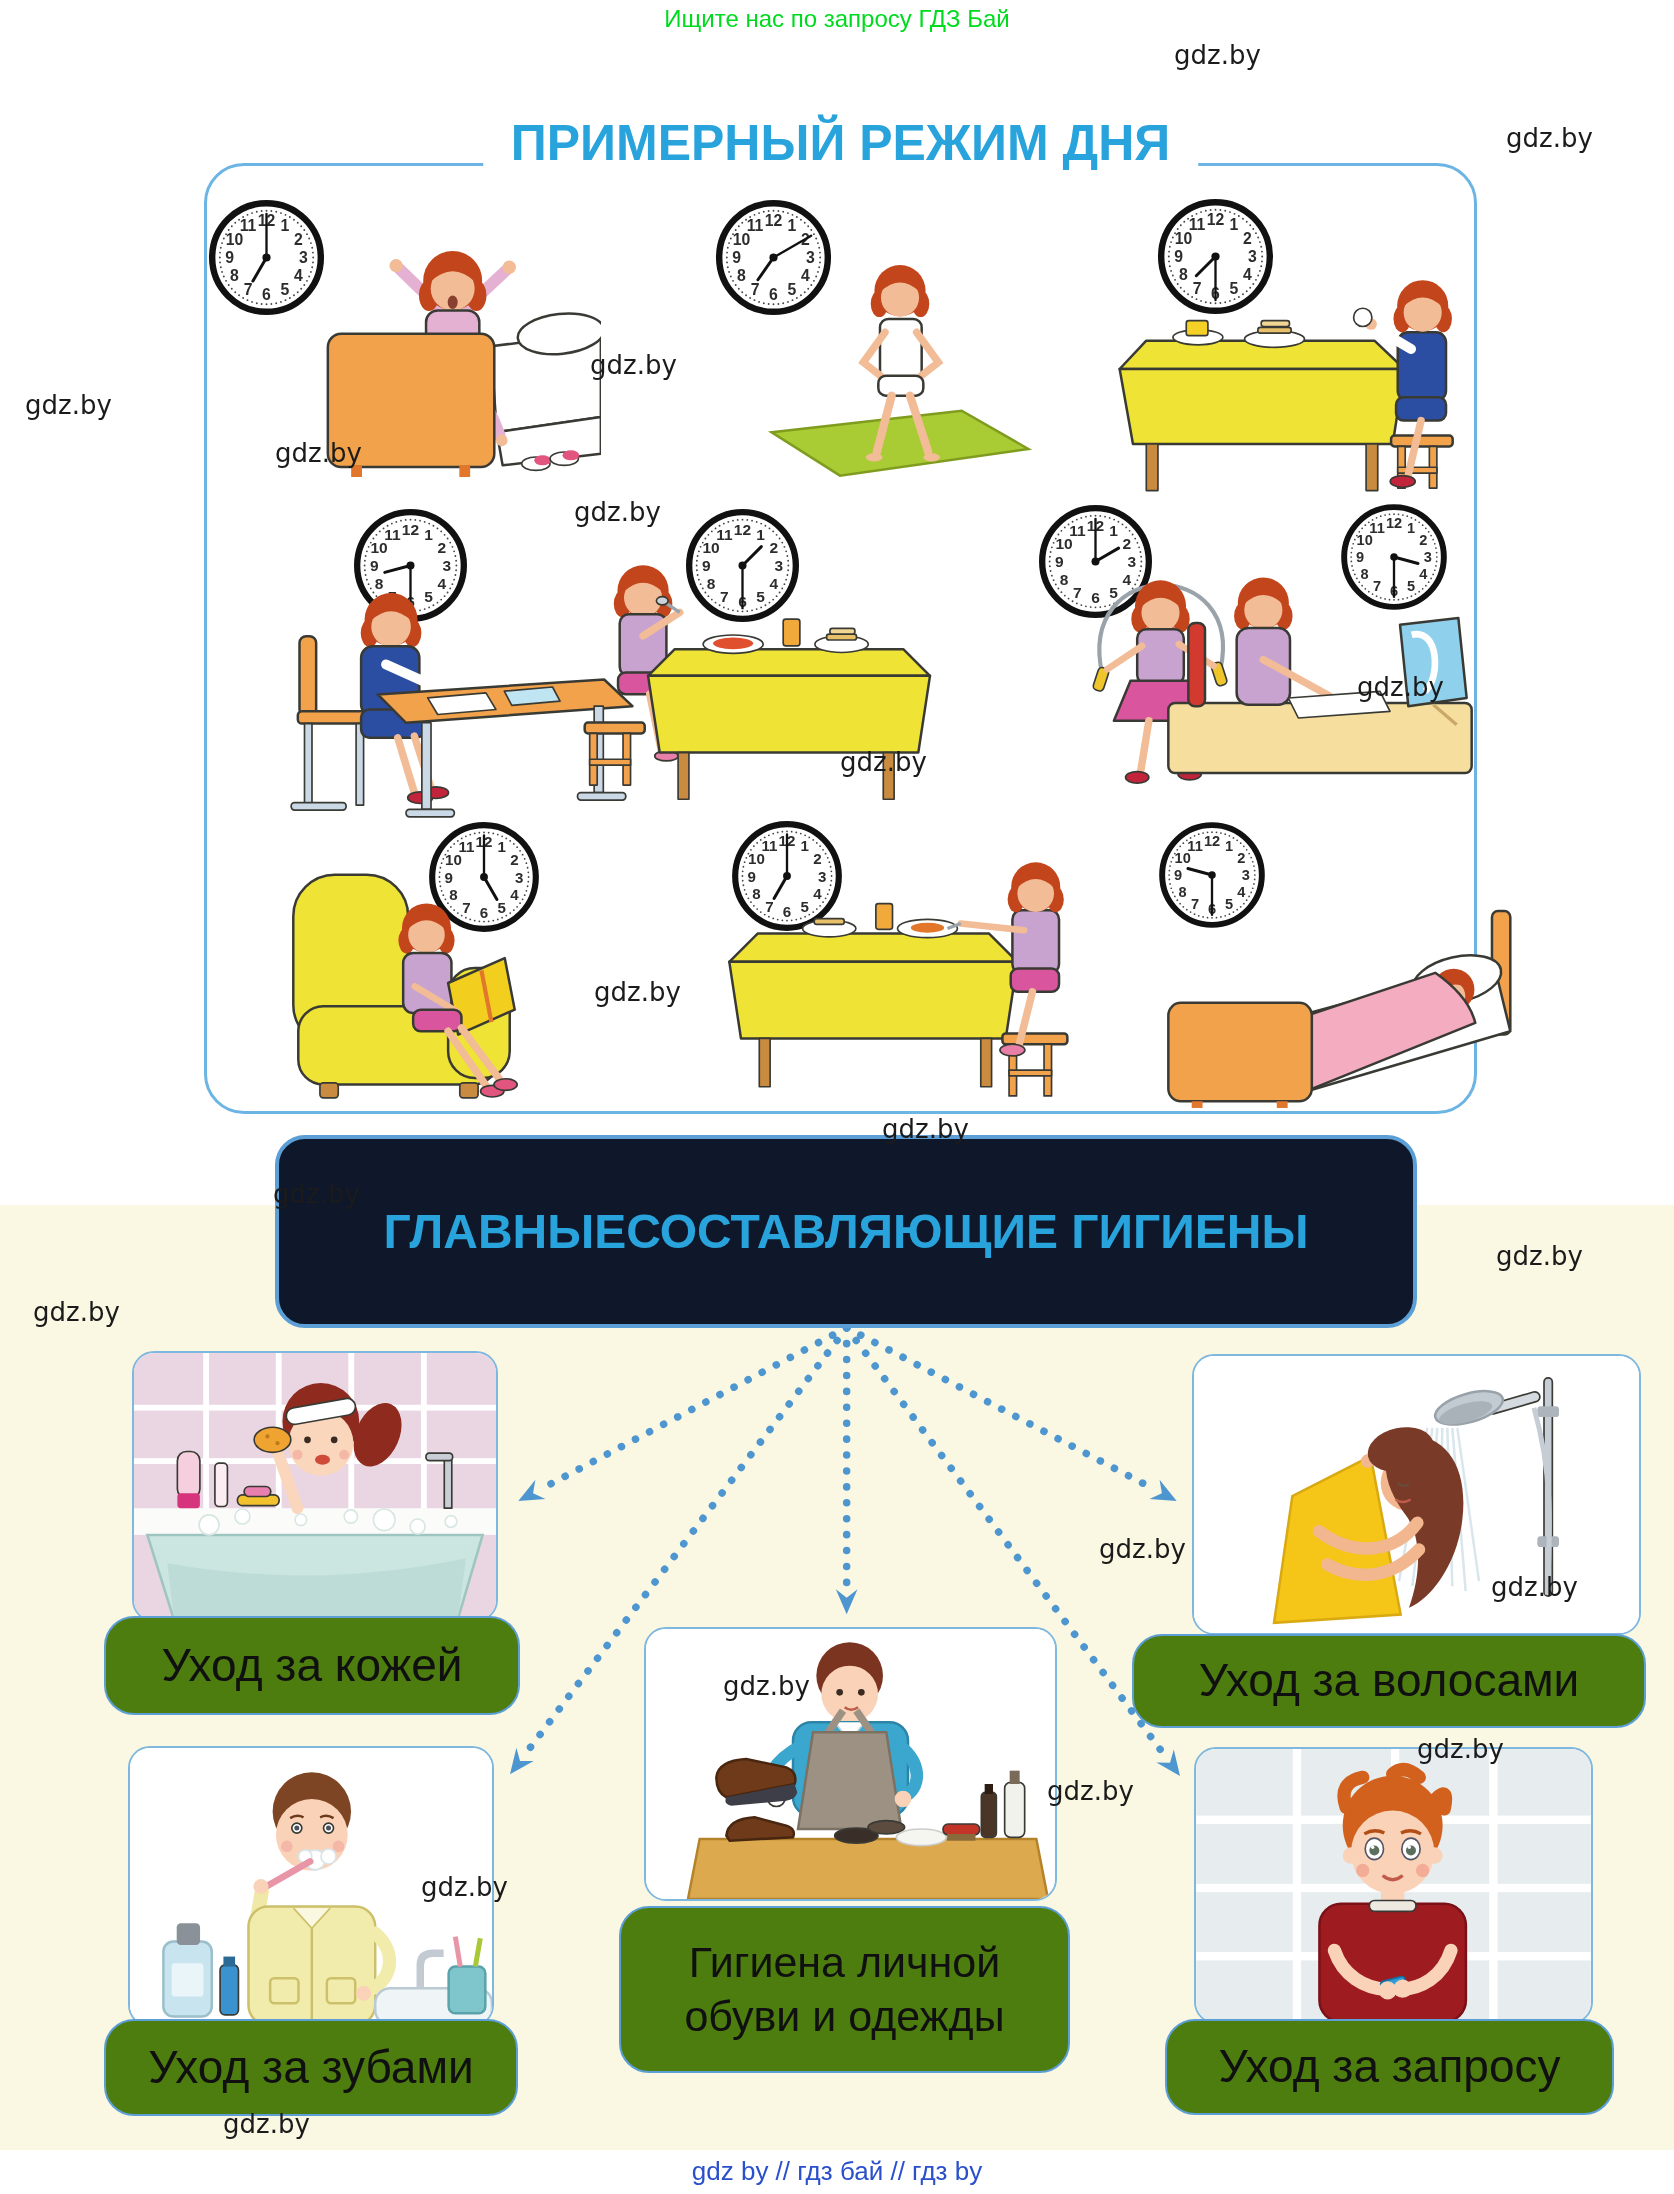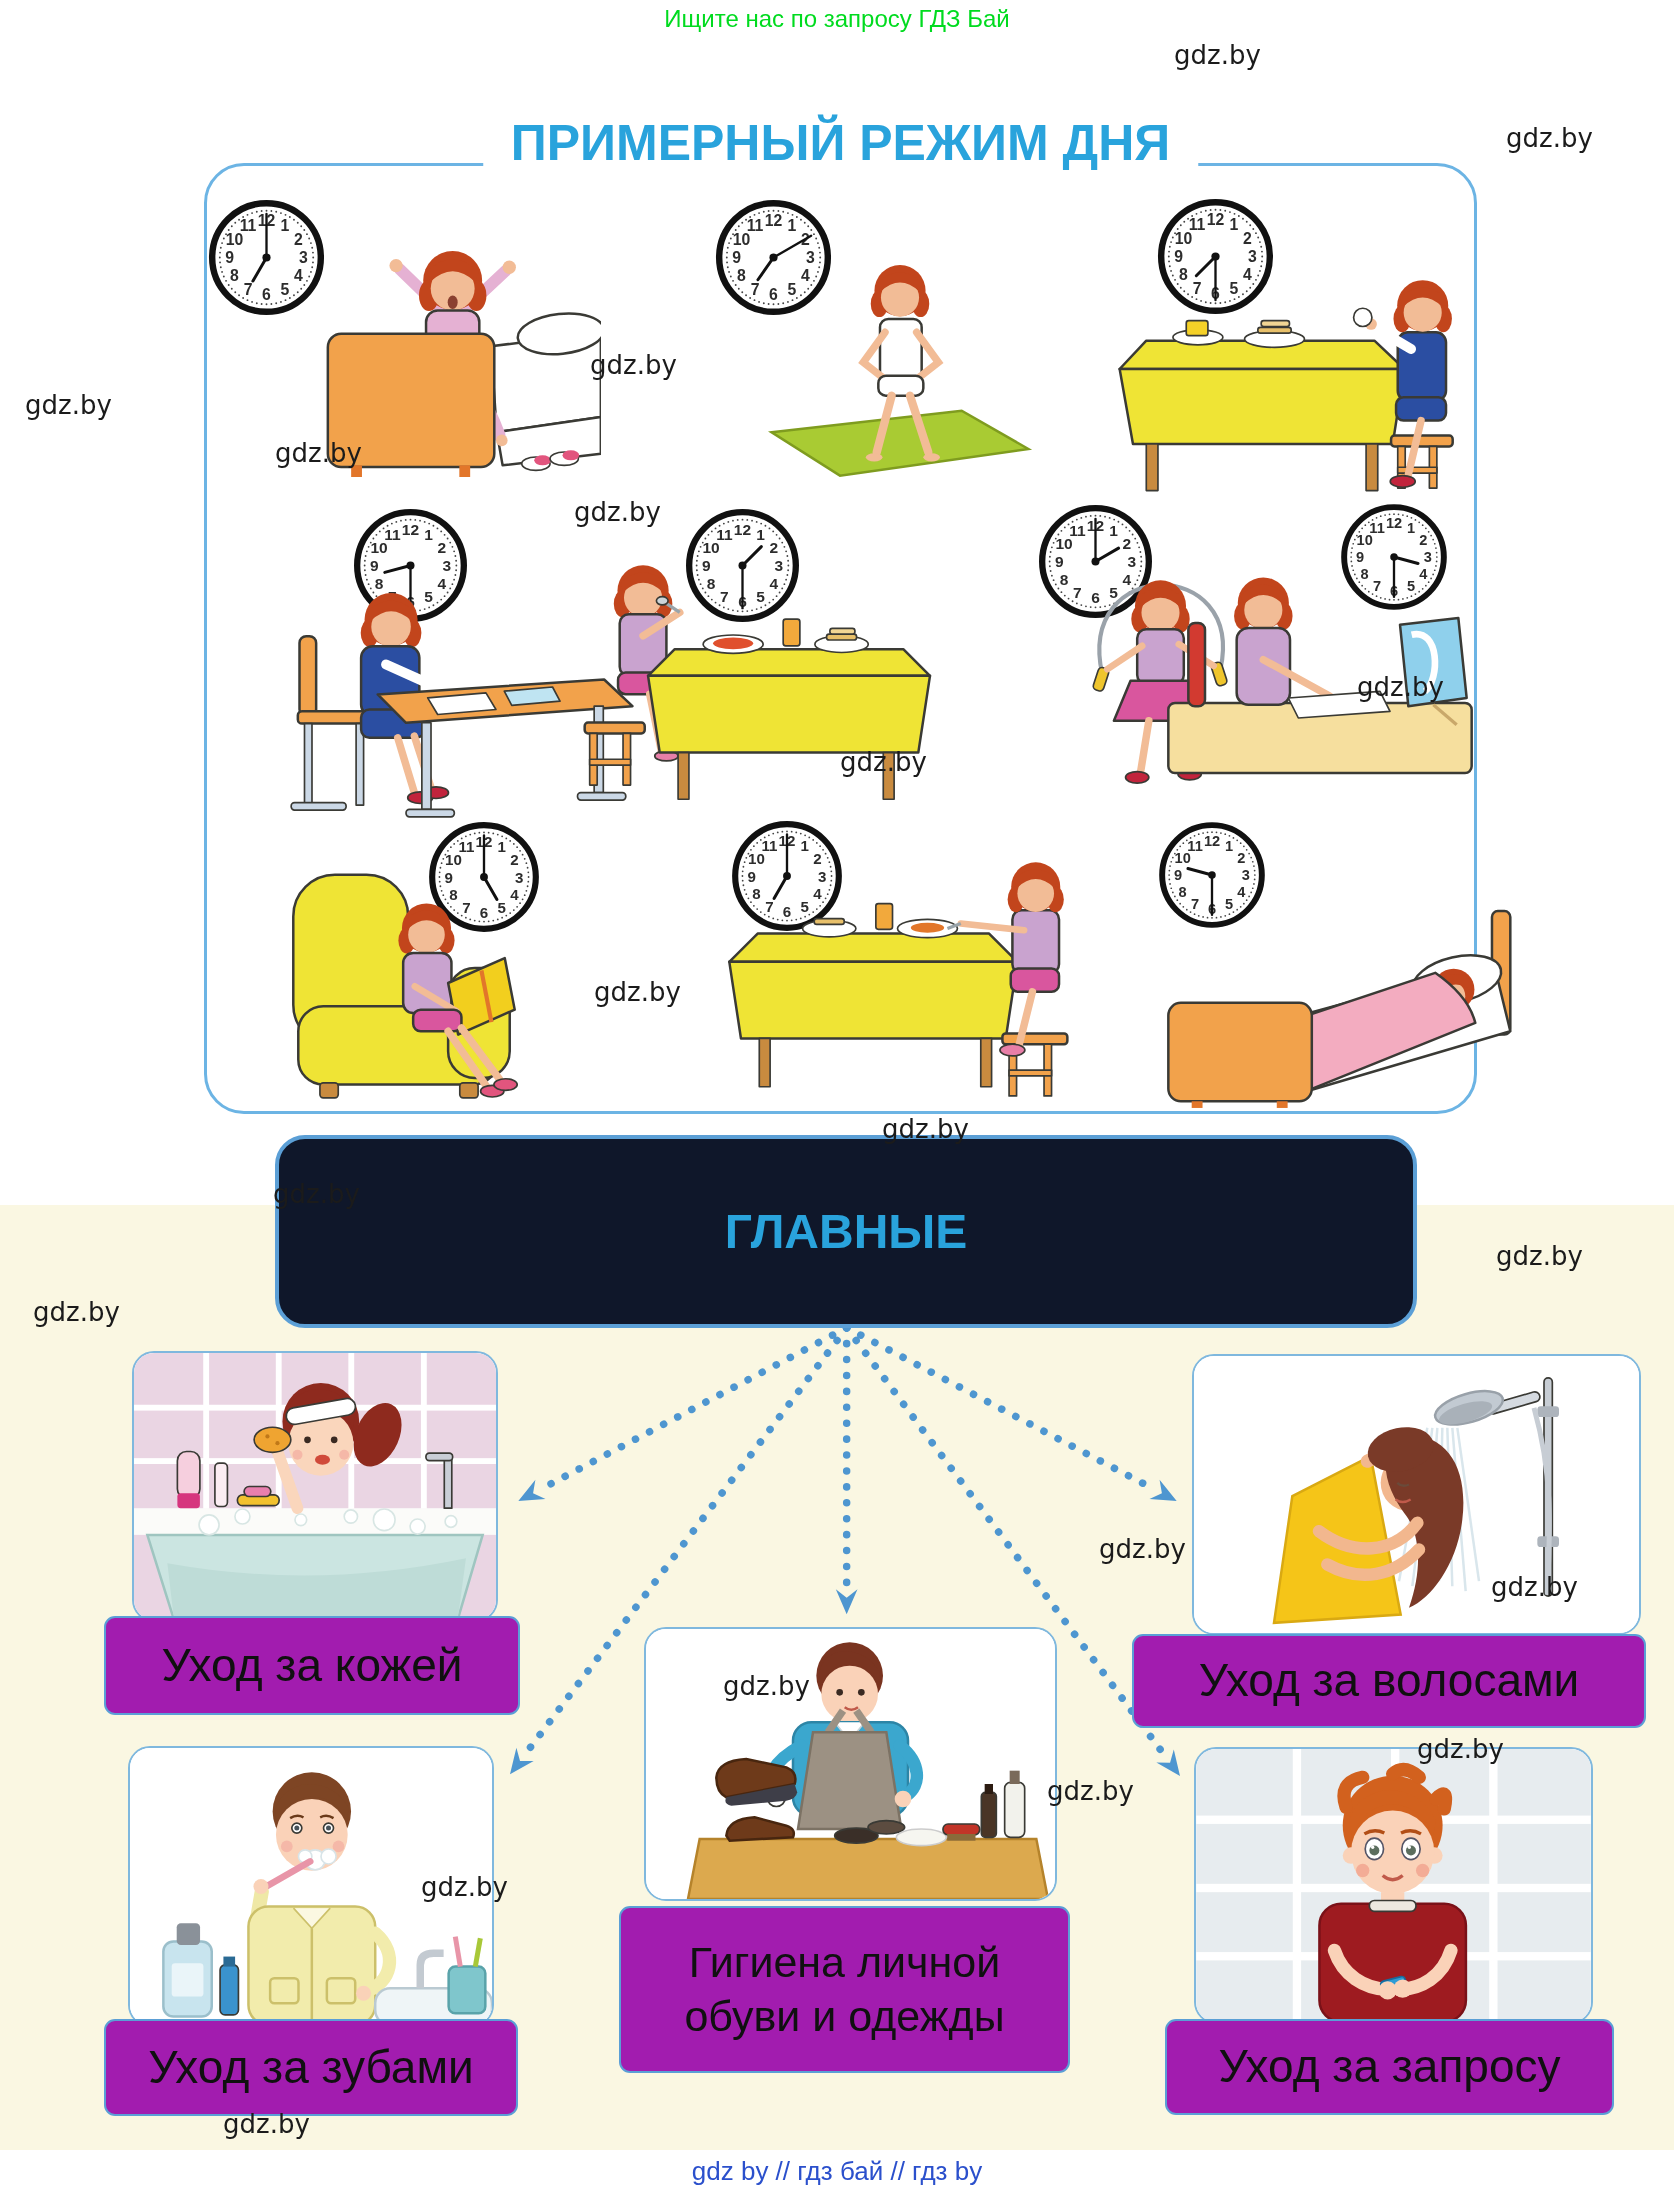--- a/index.html
+++ b/index.html
@@ -16,21 +16,21 @@
                  background:#fff;padding:0 28px;margin:0;white-space:nowrap;
                  font-size:50px;font-weight:800;letter-spacing:0px;color:#29A3DC;z-index:2;}
   .hygiene-box{position:absolute;left:275px;top:1135px;width:1134px;height:185px;
                background:#0f172a;border:4.2px solid #5B9FD6;border-radius:30px;z-index:5;
                display:flex;flex-direction:row;justify-content:center;align-items:center;}
   .hygiene-box .line{font-size:48px;font-weight:800;color:#29A3DC;line-height:1.5;}
   #arrows{position:absolute;left:450px;top:1311px;width:800px;height:500px;z-index:4;}
   .card-img{position:absolute;border:2.5px solid #7FB8DE;border-radius:22px;background:#fff;
             overflow:hidden;z-index:6;}
   .card-img svg{display:block;}
-  .card-label{position:absolute;background:#a21caf;border:2.5px solid #5B9FD6;border-radius:11px;
+  .card-label{position:absolute;background:#4d7c0f;border:2.5px solid #5B9FD6;border-radius:30px;
               display:flex;flex-direction:column;justify-content:center;align-items:center;
               z-index:7;color:#111;}
   .card-label .lbl{font-size:46px;color:#101010;line-height:1.25;white-space:nowrap;}
   .card-label .lbl.small{font-size:43px;}
   .footer{position:absolute;left:0;top:2156px;width:100%;text-align:center;
           font-size:26px;color:#2B50CC;}
   .clock,.scene-art{position:absolute;z-index:3;}
 </style>
 </head>
 <body>
@@ -1039,20 +1039,21 @@
   <path d="M342,170 q4,3 8,0 M354,169 q4,3 8,0" stroke="#7a4a3a" stroke-width="2.5" fill="none"></path>
   <path d="M84,222 L330,140 Q370,168 378,200 L150,292 Q110,258 84,222 Z" fill="#F3ACC0" stroke="#3a3a35" stroke-width="3" stroke-linejoin="round"></path>
   <rect x="10" y="176" width="172" height="118" rx="15" fill="#F2A24B" stroke="#3a3a35" stroke-width="3" stroke-linejoin="round"></rect>
   <rect x="38" y="294" width="13" height="8" fill="#E2762A"></rect>
         <rect x="140" y="294" width="13" height="8" fill="#E2762A"></rect>
       </svg>
     </section>
 
   <section class="hygiene-box">
     <div class="line">ГЛАВНЫЕ</div>
+    <div class="line">СОСТАВЛЯЮЩИЕ ГИГИЕНЫ</div>
   </section>
 
   <svg id="arrows" viewBox="0 0 960 600">
       <line x1="476" y1="20" x2="108.5299982292751" y2="213.9943156556111" stroke="#4E96D0" stroke-width="9" stroke-linecap="round" stroke-dasharray="0.1 19"></line>
       <polygon points="82,228 102.46086834670658,202.49798308959188 99.6866654861834,218.66287710374075 114.59912811184361,225.49064822163032" fill="#4E96D0"></polygon>
       <line x1="476" y1="20" x2="845.4408237314789" y2="214.04972559633234" stroke="#4E96D0" stroke-width="9" stroke-linecap="round" stroke-dasharray="0.1 19"></line>
       <polygon points="872,228 839.3957048232229,225.55870197935815 854.2938824876526,218.69981706422158 851.4859426397348,202.54074921330653" fill="#4E96D0"></polygon>
       <line x1="476" y1="20" x2="90.0571596610017" y2="532.0429762913443" stroke="#4E96D0" stroke-width="9" stroke-linecap="round" stroke-dasharray="0.1 19"></line>
       <polygon points="72,556 79.67578272058422,524.2182071049102 84.0381064406678,540.0286508608962 100.43853660141919,539.8677454777784" fill="#4E96D0"></polygon>
       <line x1="476" y1="20" x2="858.1003947838698" y2="533.9250309843048" stroke="#4E96D0" stroke-width="9" stroke-linecap="round" stroke-dasharray="0.1 19"></line>

